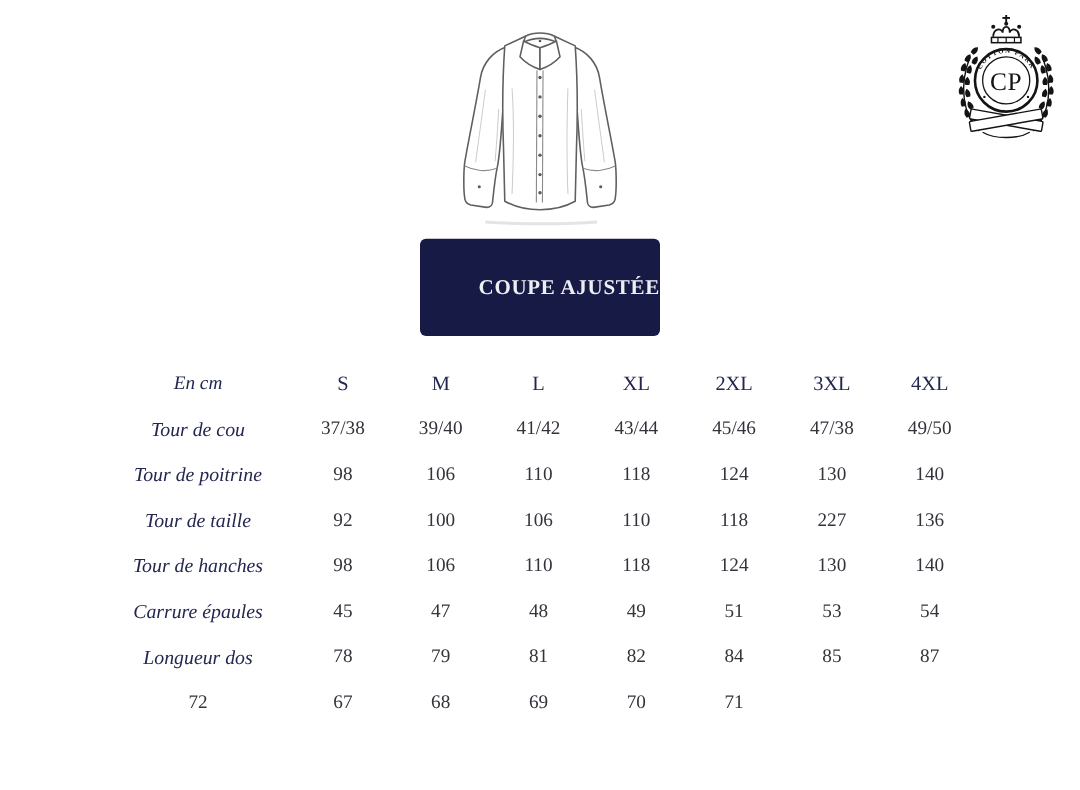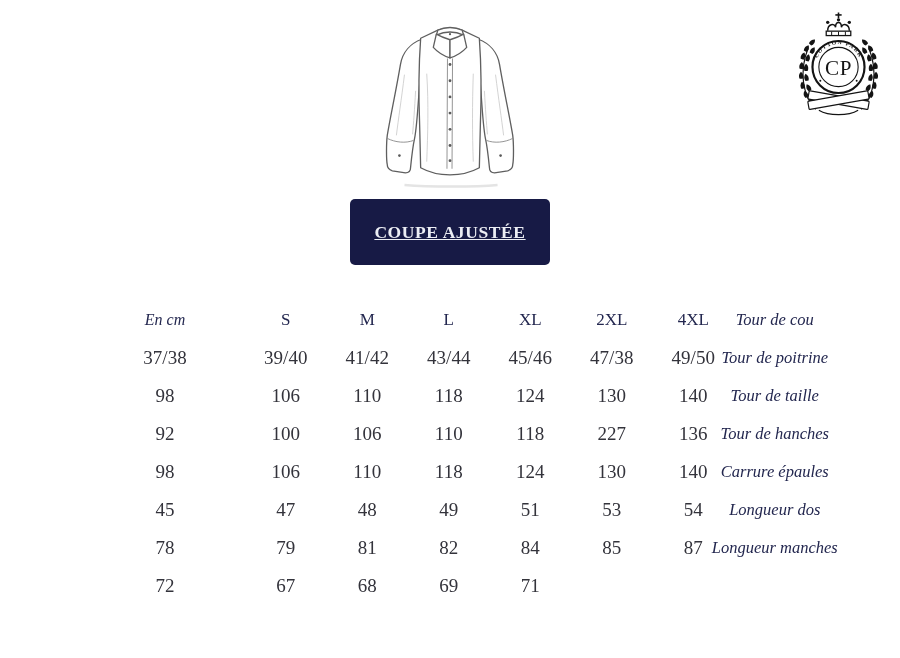--- a/index.html
+++ b/index.html
@@ -23,40 +23,40 @@
   .logo-wrap { position: absolute; left: 789px; top: 12px; width: 99px; height: 110px; }
   .l-stroke { stroke: var(--ink, #141414); fill: none; }
   .l-fill   { fill: var(--ink, #141414); stroke: none; }
   .l-band   { fill: #ffffff; stroke: var(--ink, #141414); }
   .l-arc-text { font-family: "Liberation Serif", serif; font-weight: bold; font-size: 5.8px; letter-spacing: 1.1px; }
   .l-monogram { font-family: "Liberation Serif", serif; font-size: 21.5px; letter-spacing: 0.5px; }
 
   
   .fit-badge {
     position: absolute; left: 350px; top: 199px;
-    width: 200px; height: 66px;
+    width: 200px; height: 81px;
     background: var(--badge-bg, #171a45);
     color: var(--badge-fg, #eceef4);
     border-radius: 5px;
-    display: flex; align-items: center; justify-content: center;
-    font-size: 17.5px; font-weight: 600; letter-spacing: 0.6px; text-decoration: underline;
+    display: flex; align-items: center; justify-content: flex-end;
+    font-size: 17.5px; font-weight: 600; letter-spacing: 0.6px;
   }
 
   
   .size-grid {
     position: absolute; left: 85px; top: 301px;
     display: grid;
     grid-template-columns: 160px repeat(7, 81.5px);
     grid-auto-rows: 38px;
   }
   .cell { display: flex; align-items: center; justify-content: center; white-space: nowrap; }
   .unit-label { font-style: italic; font-size: 16px; color: var(--heading, #23274f); }
   .col-header { font-size: 17px; font-weight: 500; color: var(--heading, #23274f); }
   .row-label  { font-size: 16.5px; font-weight: 500; color: var(--heading, #23274f); font-style: italic; }
-  .value      { font-size: 19px; color: var(--value, #33333b); }
+  .value      { font-size: 16px; color: var(--value, #33333b); }
 </style>
 </head>
 <body>
 
 <div class="shirt-wrap">
   <svg viewBox="0 0 150 170" width="152" height="172">
     <defs>
       <g id="sleeveL">
         <path class="s-line" d="M47,21 C36,25 28,34 26,46 C22,70 16,98 13,116
                                  C12,124 12,140 13,145 C13,148 15,150 18,151
@@ -165,20 +165,21 @@
   <span>COUPE AJUSTÉE</span>
 </div>
 
 <div class="size-grid" id="size-grid">
     <div class="cell unit-label">En cm</div>
     <div class="cell col-header">S</div>
     <div class="cell col-header">M</div>
     <div class="cell col-header">L</div>
     <div class="cell col-header">XL</div>
     <div class="cell col-header">2XL</div>
+    <div class="cell col-header">3XL</div>
     <div class="cell col-header">4XL</div>
     <div class="cell row-label">Tour de cou</div>
     <div class="cell value">37/38</div>
     <div class="cell value">39/40</div>
     <div class="cell value">41/42</div>
     <div class="cell value">43/44</div>
     <div class="cell value">45/46</div>
     <div class="cell value">47/38</div>
     <div class="cell value">49/50</div>
     <div class="cell row-label">Tour de poitrine</div>
@@ -214,19 +215,19 @@
     <div class="cell value">53</div>
     <div class="cell value">54</div>
     <div class="cell row-label">Longueur dos</div>
     <div class="cell value">78</div>
     <div class="cell value">79</div>
     <div class="cell value">81</div>
     <div class="cell value">82</div>
     <div class="cell value">84</div>
     <div class="cell value">85</div>
     <div class="cell value">87</div>
-    <div class="cell row-label">Longueur manches</div>
     <div class="cell value">72</div>
     <div class="cell value">67</div>
     <div class="cell value">68</div>
     <div class="cell value">69</div>
+    <div class="cell value">70</div>
     <div class="cell value">71</div>
   </div>
 
 </body></html>

